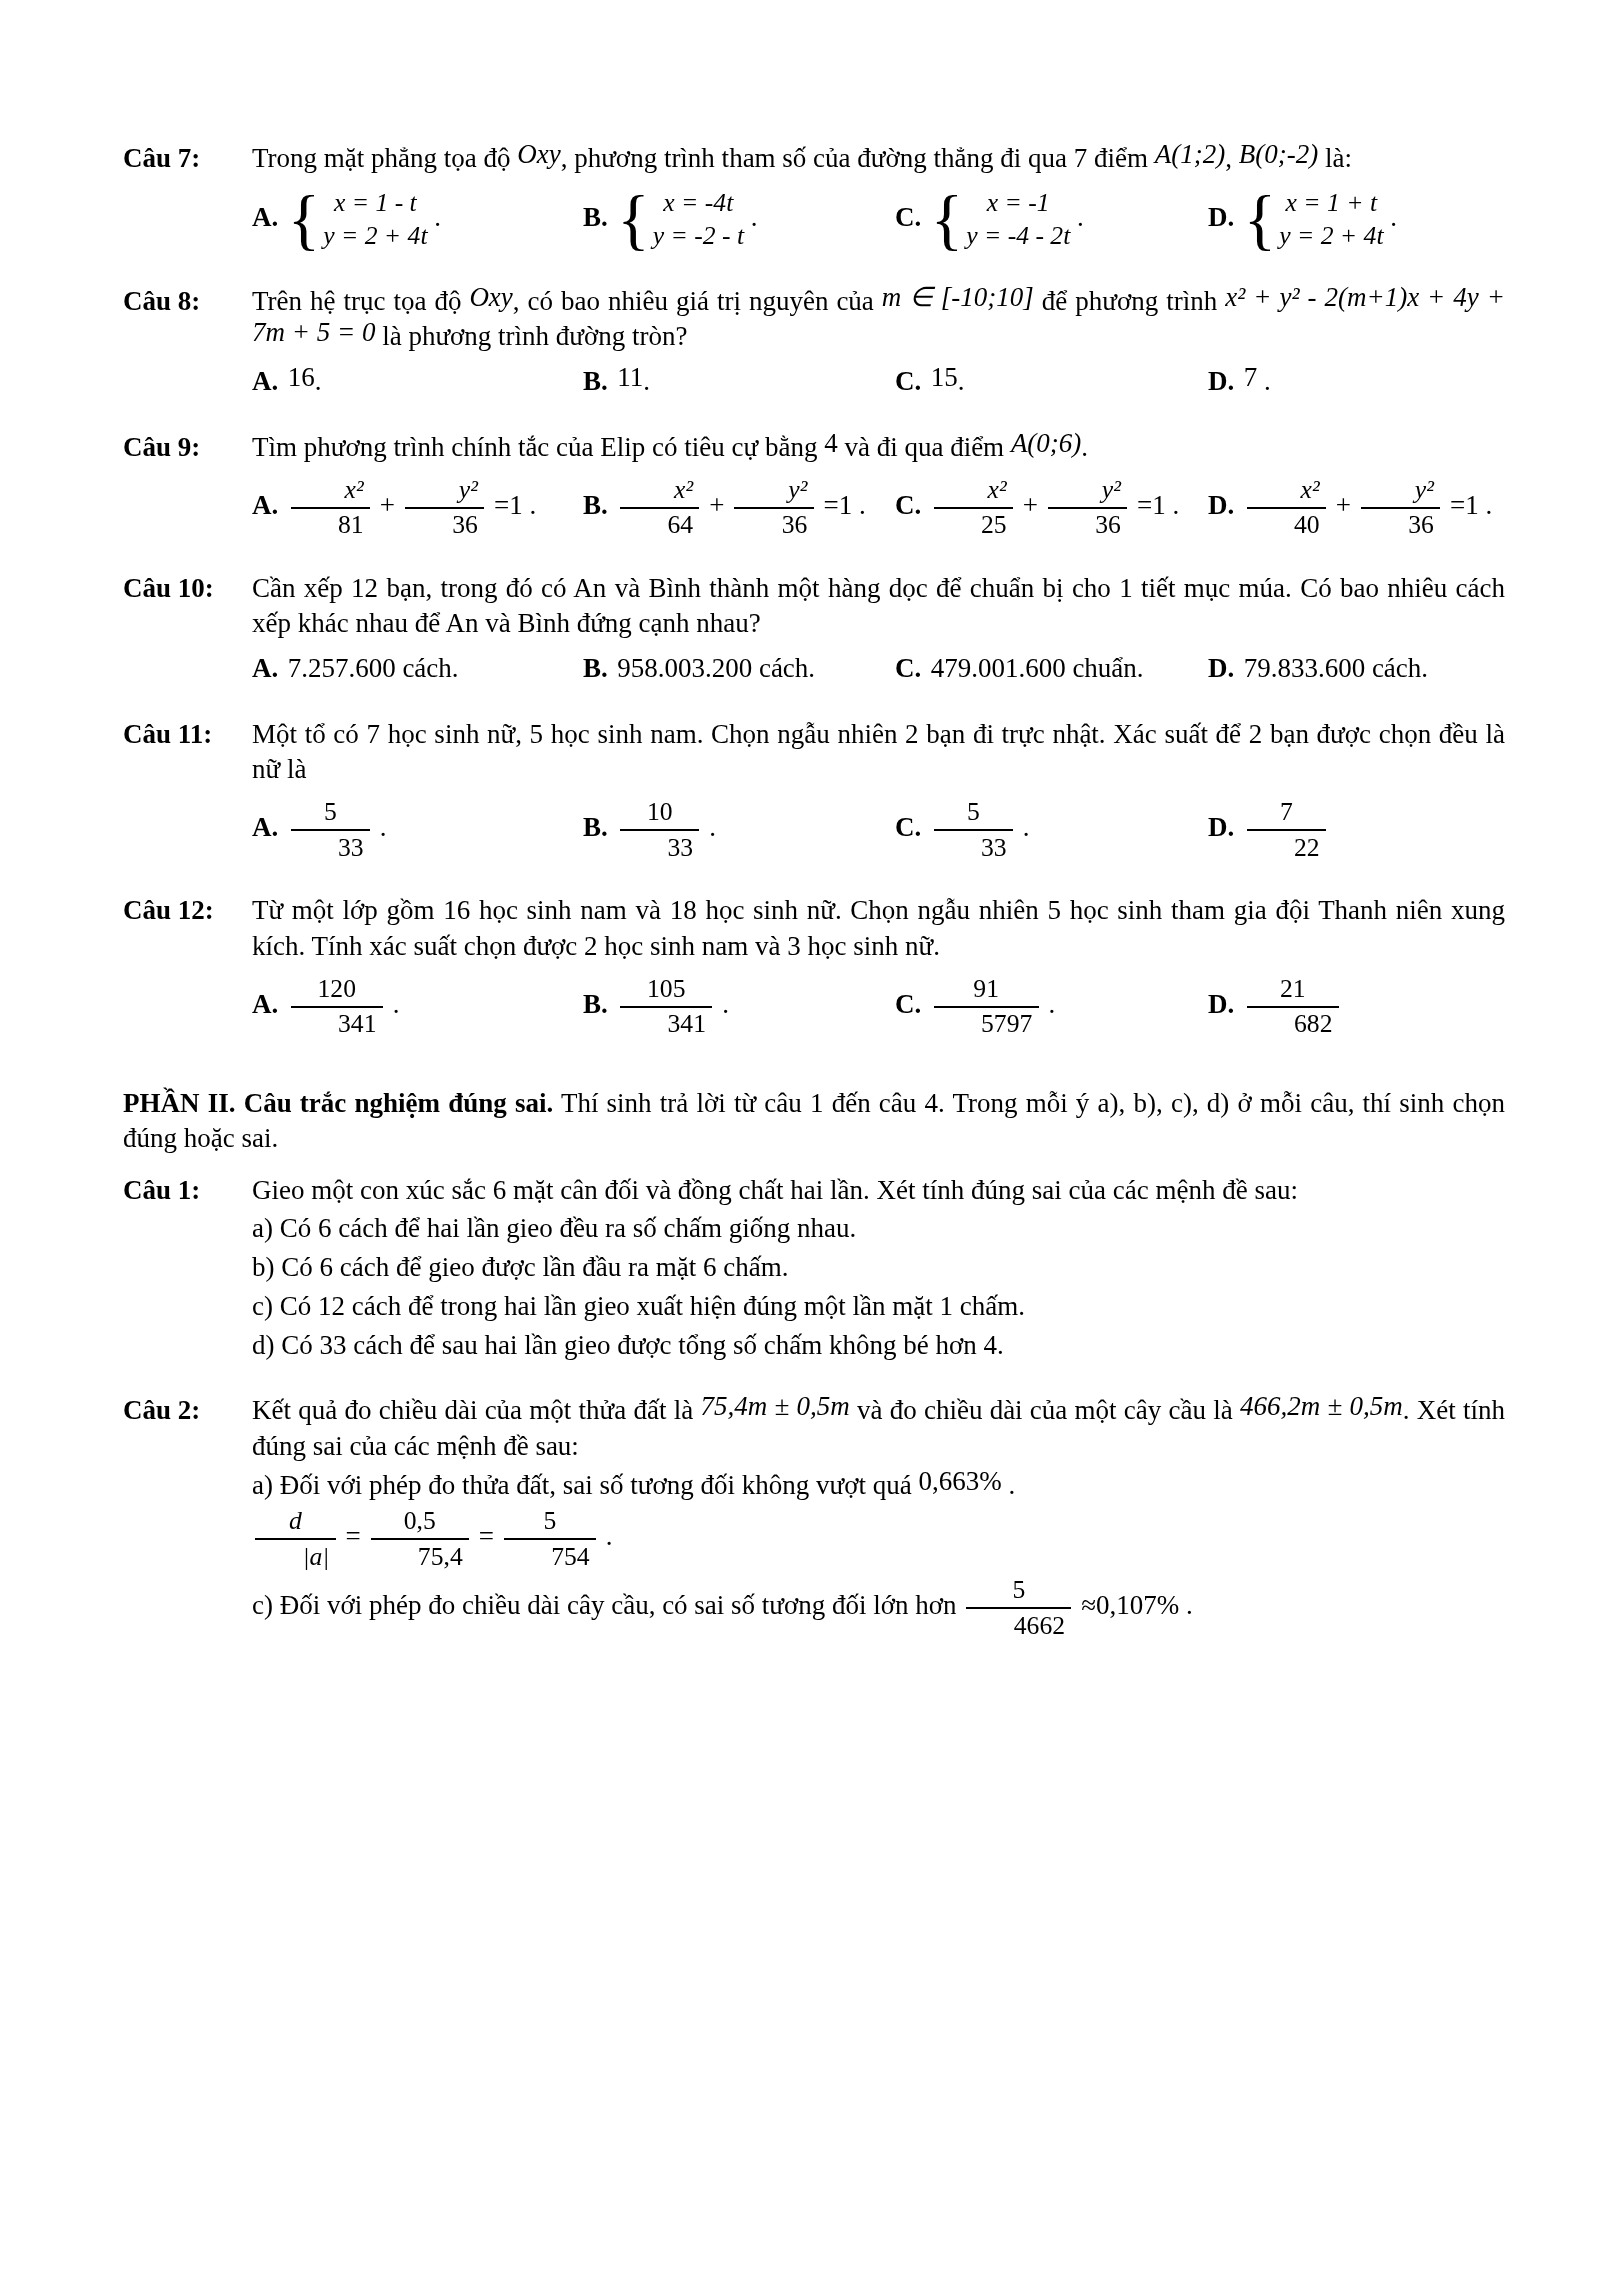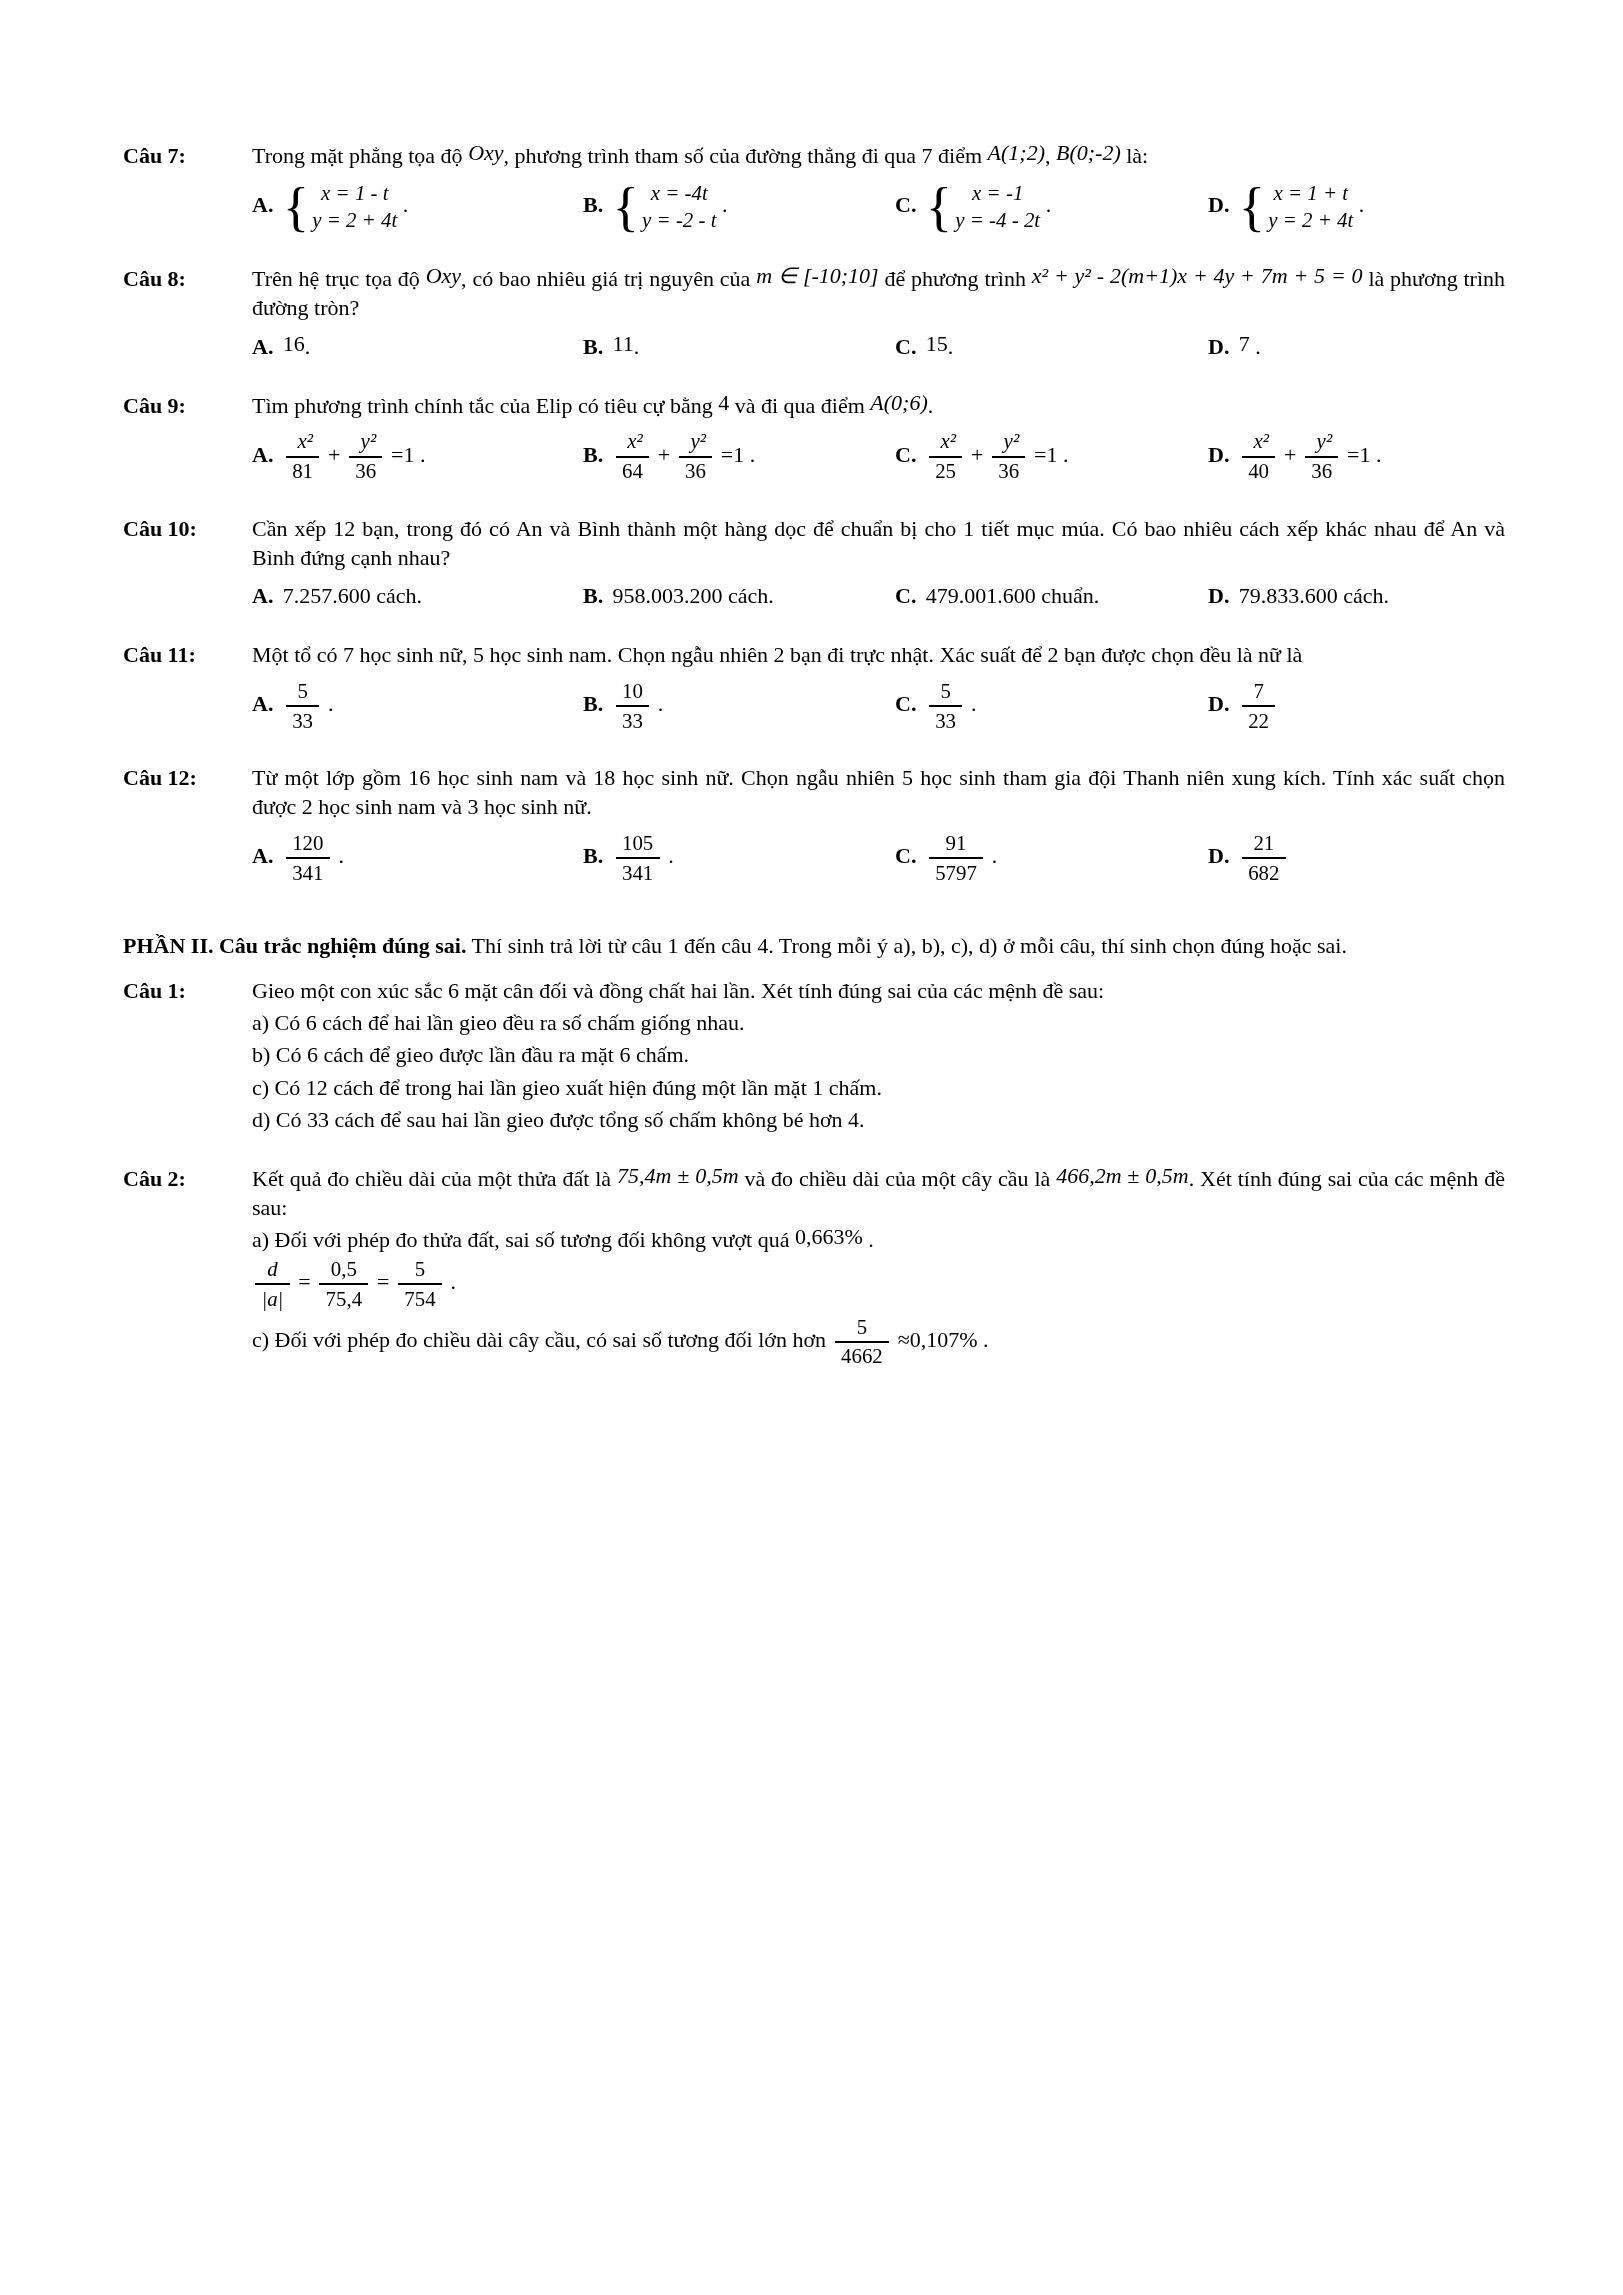--- a/index.html
+++ b/index.html
@@ -1,33 +1,33 @@
 <!DOCTYPE html>
 <html style="font-size:12.6px"><head>
 <meta charset="utf-8">
 <style>
   * { margin: 0; padding: 0; box-sizing: border-box; }
   html, body { background: #e8e8e8; }
   .page {
     width: 1623px; height: 2295px; margin: 0 auto; background: #ffffff; color: #000;
-    font-family: "Liberation Serif", serif; font-size: 22px; line-height: 1.32;
+    font-family: "Liberation Serif", serif; font-size: 27px; line-height: 1.32;
     padding: 141px 118px 63px 123px; overflow: hidden;
   }
   .question { display: flex; margin-bottom: 30px; }
   .q-label { width: 129px; flex-shrink: 0; font-weight: bold; }
   .q-content { flex: 1; min-width: 0; }
   .q-body { text-align: justify; }
   .mi { font-style: italic; position: relative; top: -0.14em; }
   .mn { position: relative; top: -0.14em; }
   .answers { display: grid; grid-template-columns: 331px 312px 313px 1fr; align-items: center; margin-top: 9.4px; }
   .ans { white-space: nowrap; }
   .ans-letter { font-weight: bold; margin-right: 9.4px; }
   .frac { display: inline-flex; flex-direction: column; text-align: center; vertical-align: middle; line-height: 1.18; font-size: 0.95em; margin: 0 3.1px; }
   .fnum { border-bottom: 2.4px solid #000; padding: 0 6.3px 1.6px; }
-  .fden { padding: 1.6px 6.3px 0; }
+  .fden { padding: 1.6px 6.3px 0; margin-left: 41px; }
   .frac.it1 .fnum { font-style: italic; text-align: right; }
   .frac.it2 { font-style: italic; }
   .system { display: inline-flex; align-items: center; vertical-align: middle; }
   .sys-brace { font-size: 2.5em; font-weight: normal; line-height: 1; margin-right: 3.1px; font-style: normal; }
   .sys-lines { display: inline-flex; flex-direction: column; font-style: italic; line-height: 1.28; font-size: 0.95em; text-align: center; }
   .part-intro { text-align: justify; margin: 46px 0 16px 0; }
   .sub-item { margin-top: 3.1px; text-align: left; }
   strong { font-weight: bold; }
 </style>
 </head>

